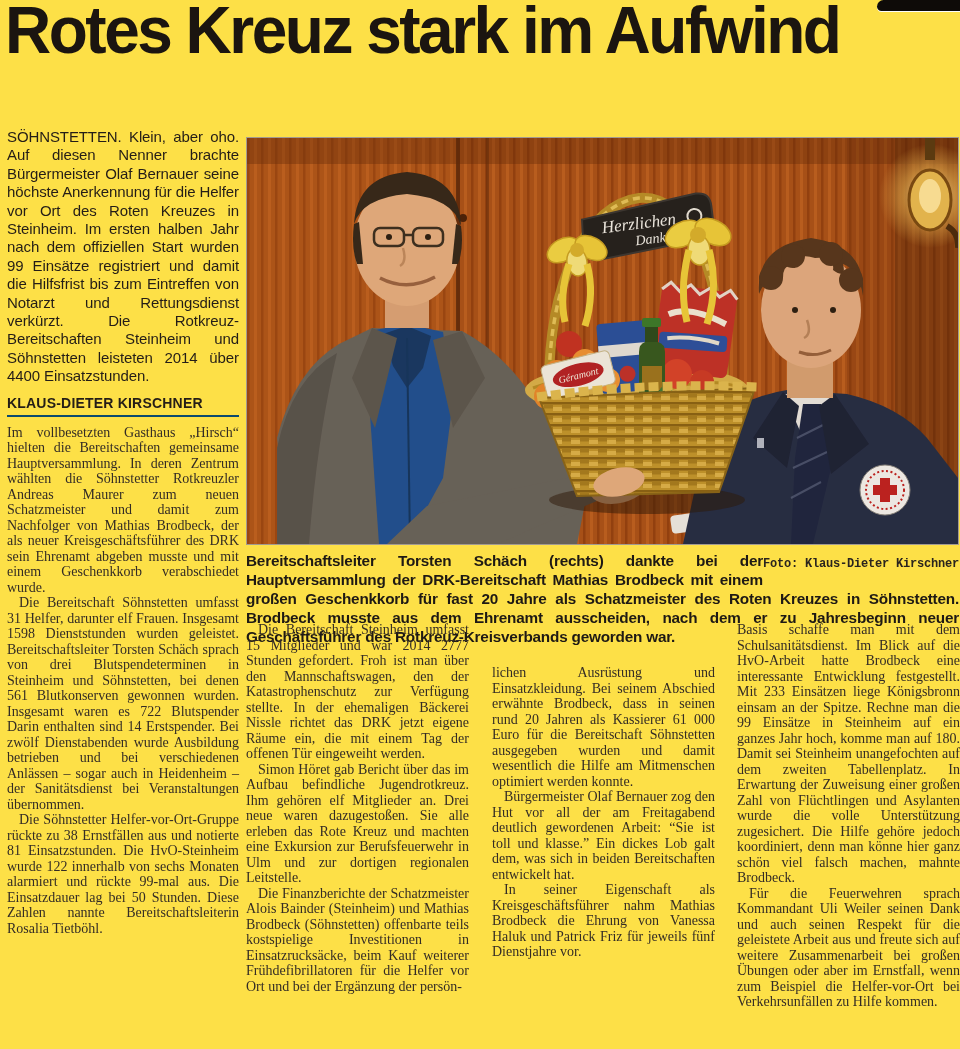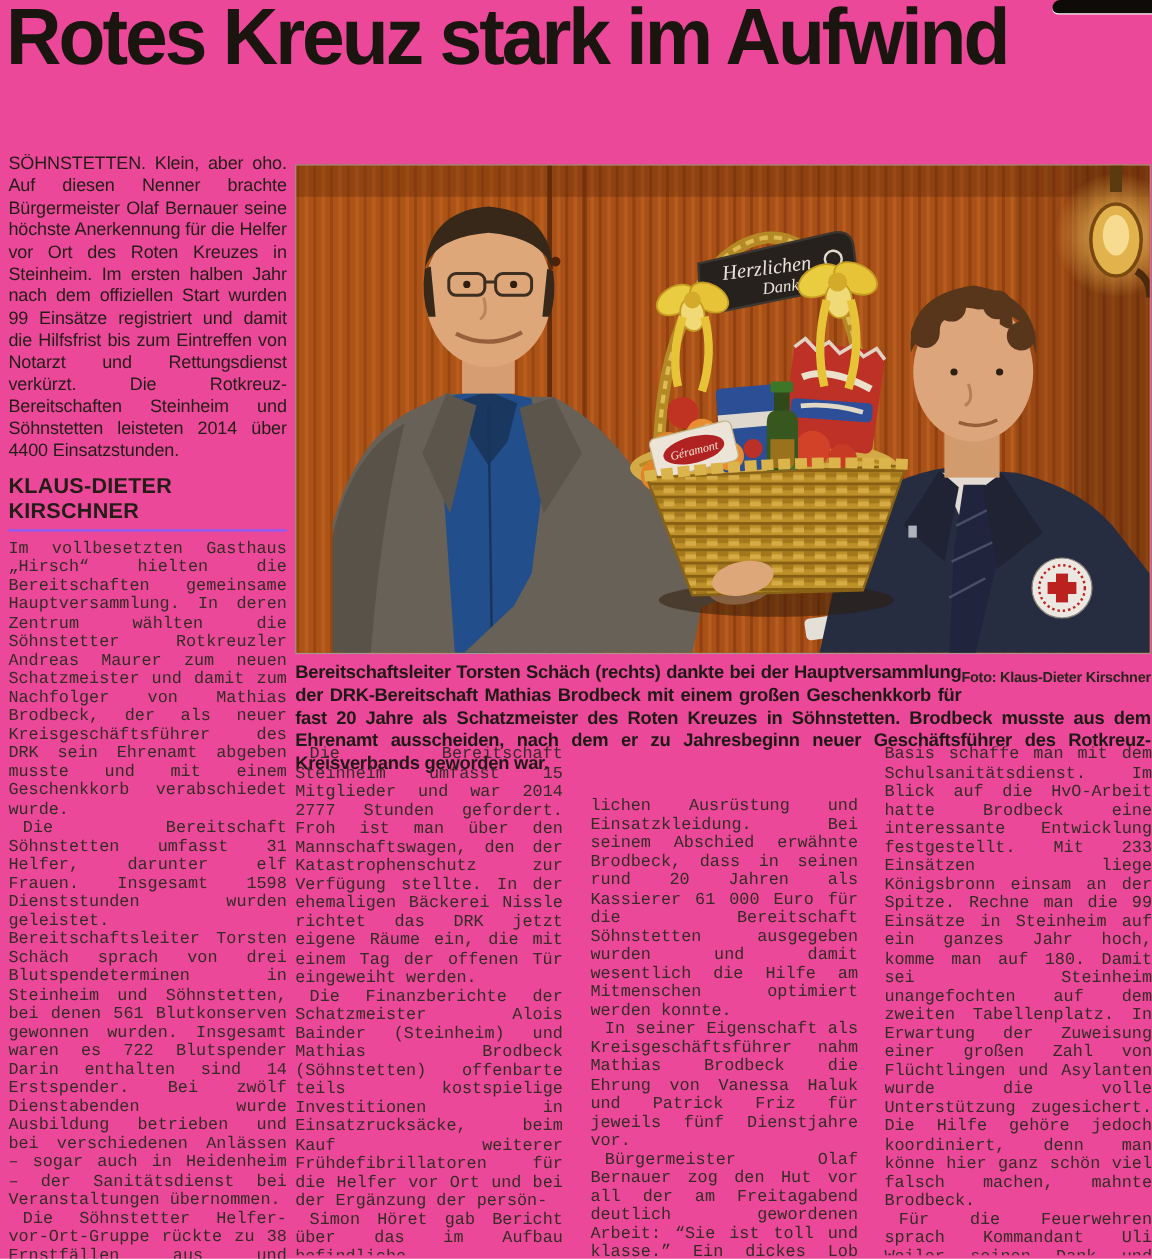--- a/index.html
+++ b/index.html
@@ -1,19 +1,19 @@
 <!DOCTYPE html>
 <html lang="de"><head>
 <meta charset="utf-8">
 <style>
   * { margin:0; padding:0; box-sizing:border-box; }
   html,body { background:#d8d5d0; }
   .paper {
     position:relative; width:960px; height:1049px;
-    background:#ec4899; overflow:hidden;
+    background:#fde047; overflow:hidden;
     font-family:"Liberation Sans", sans-serif; color:#231d18;
   }
   .notch {
     position:absolute; top:0; left:877px; width:90px; height:11px;
     background:#0e0b08; border-radius:10px 0 0 7px;
     box-shadow:0 1px 0 #fdfdfb; z-index:5;
   }
   .headline {
     position:absolute; top:-8px; left:5px; width:955px;
     font-size:64px; font-weight:bold; letter-spacing:-2.5px;
@@ -23,42 +23,42 @@
     position:absolute; top:80px; left:6px; width:950px;
     font-size:23.5px; font-weight:bold; letter-spacing:-0.4px; color:#1e1813;
     white-space:nowrap;
   }
   .col1 { position:absolute; top:128px; left:7px; width:232px; }
   .lead {
     font-size:15px; font-weight:normal; line-height:18.4px;
     text-align:justify; letter-spacing:-0.1px; color:#241d17;
   }
   .byline {
-    margin-top:9px; padding-bottom:4px; font-size:18px; font-weight:bold;
-    letter-spacing:0.2px; border-bottom:2px solid #8b5cf6; color:#241d17;
+    margin-top:9px; padding-bottom:4px; font-size:14px; font-weight:bold;
+    letter-spacing:0.2px; border-bottom:2px solid #0c4a6e; color:#241d17;
   }
   .serif p {
-    font-family:Liberation Mono, monospace; font-size:14px; line-height:15.5px;
+    font-family:Liberation Serif, serif; font-size:14px; line-height:15.5px;
     text-align:justify; color:#342c25;
   }
   .col1 .serif { margin-top:8px; }
   .serif p.indent { text-indent:12px; }
   .photo-frame {
     position:absolute; top:137px; left:246px; width:713px; height:408px;
     border:1px solid #a29b91; background:#a84e16;
   }
   .photo-frame svg { display:block; }
   .caption {
     position:absolute; top:551px; left:246px; width:713px;
     font-size:15.3px; font-weight:bold; line-height:19px; letter-spacing:-0.2px;
     text-align:justify; color:#1e1914;
   }
   .caption .credit {
     float:right; font-size:12px; font-weight:bold; letter-spacing:-0.2px;
-    margin-top:4px; color:#2a241e;
+    margin-top:4px; color:#2a241e;font-family:Liberation Mono, monospace;
   }
   .bcol { position:absolute; top:622px; width:223px; height:424px; overflow:hidden; }
   .bcol.c2 { left:246px; } .bcol.c3 { left:492px;margin-top:43px; } .bcol.c4 { left:737px; }
 </style>
 </head>
 <body>
 
 <div class="paper">
 
   <div class="notch"></div>
@@ -242,28 +242,28 @@
     </svg>
   </div>
 
   <div class="caption">
     <span class="credit">Foto: Klaus-Dieter Kirschner</span>
     <span>Bereitschaftsleiter Torsten Schäch (rechts) dankte bei der Hauptversammlung der DRK-Bereitschaft Mathias Brodbeck mit einem großen Geschenkkorb für fast 20 Jahre als Schatzmeister des Roten Kreuzes in Söhnstetten. Brodbeck musste aus dem Ehrenamt ausscheiden, nach dem er zu Jahresbeginn neuer Geschäftsführer des Rotkreuz-Kreisverbands geworden war.</span>
   </div>
 
   <div class="bcol c2 serif">
     <p class="indent">Die Bereitschaft Steinheim umfasst 15 Mitglieder und war 2014 2777 Stunden gefordert. Froh ist man über den Mannschaftswagen, den der Katastrophenschutz zur Verfügung stellte. In der ehemaligen Bäckerei Nissle richtet das DRK jetzt eigene Räume ein, die mit einem Tag der offenen Tür eingeweiht werden.</p>
+    <p class="indent">Simon Höret gab Bericht über das im Aufbau befindliche Jugendrotkreuz. Ihm gehören elf Mitglieder an. Drei neue waren dazugestoßen. Sie alle erleben das Rote Kreuz und machten eine Exkursion zur Berufsfeuerwehr in Ulm und zur dortigen regionalen Leitstelle.</p>
     <p class="indent">Die Finanzberichte der Schatzmeister Alois Bainder (Steinheim) und Mathias Brodbeck (Söhnstetten) offenbarte teils kostspielige Investitionen in Einsatzrucksäcke, beim Kauf weiterer Frühdefibrillatoren für die Helfer vor Ort und bei der Ergänzung der persön-</p>
-    <p class="indent">Simon Höret gab Bericht über das im Aufbau befindliche Jugendrotkreuz. Ihm gehören elf Mitglieder an. Drei neue waren dazugestoßen. Sie alle erleben das Rote Kreuz und machten eine Exkursion zur Berufsfeuerwehr in Ulm und zur dortigen regionalen Leitstelle.</p>
   </div>
 
   <div class="bcol c3 serif">
     <p>lichen Ausrüstung und Einsatzkleidung. Bei seinem Abschied erwähnte Brodbeck, dass in seinen rund 20 Jahren als Kassierer 61 000 Euro für die Bereitschaft Söhnstetten ausgegeben wurden und damit wesentlich die Hilfe am Mitmenschen optimiert werden konnte.</p>
+    <p class="indent">Bürgermeister Olaf Bernauer zog den Hut vor all der am Freitagabend deutlich gewordenen Arbeit: “Sie ist toll und klasse.” Ein dickes Lob galt dem, was sich in beiden Bereitschaften entwickelt hat.</p>
     <p class="indent">In seiner Eigenschaft als Kreisgeschäftsführer nahm Mathias Brodbeck die Ehrung von Vanessa Haluk und Patrick Friz für jeweils fünf Dienstjahre vor.</p>
-    <p class="indent">Bürgermeister Olaf Bernauer zog den Hut vor all der am Freitagabend deutlich gewordenen Arbeit: “Sie ist toll und klasse.” Ein dickes Lob galt dem, was sich in beiden Bereitschaften entwickelt hat.</p>
   </div>
 
   <div class="bcol c4 serif">
     <p>Basis schaffe man mit dem Schulsanitätsdienst. Im Blick auf die HvO-Arbeit hatte Brodbeck eine interessante Entwicklung festgestellt. Mit 233 Einsätzen liege Königsbronn einsam an der Spitze. Rechne man die 99 Einsätze in Steinheim auf ein ganzes Jahr hoch, komme man auf 180. Damit sei Steinheim unangefochten auf dem zweiten Tabellenplatz. In Erwartung der Zuweisung einer großen Zahl von Flüchtlingen und Asylanten wurde die volle Unterstützung zugesichert. Die Hilfe gehöre jedoch koordiniert, denn man könne hier ganz schön viel falsch machen, mahnte Brodbeck.</p>
     <p class="indent">Für die Feuerwehren sprach Kommandant Uli Weiler seinen Dank und auch seinen Respekt für die geleistete Arbeit aus und freute sich auf weitere Zusammenarbeit bei großen Übungen oder aber im Ernstfall, wenn zum Beispiel die Helfer-vor-Ort bei Verkehrsunfällen zu Hilfe kommen.</p>
   </div>
 
 </div>
 
 </body></html>

